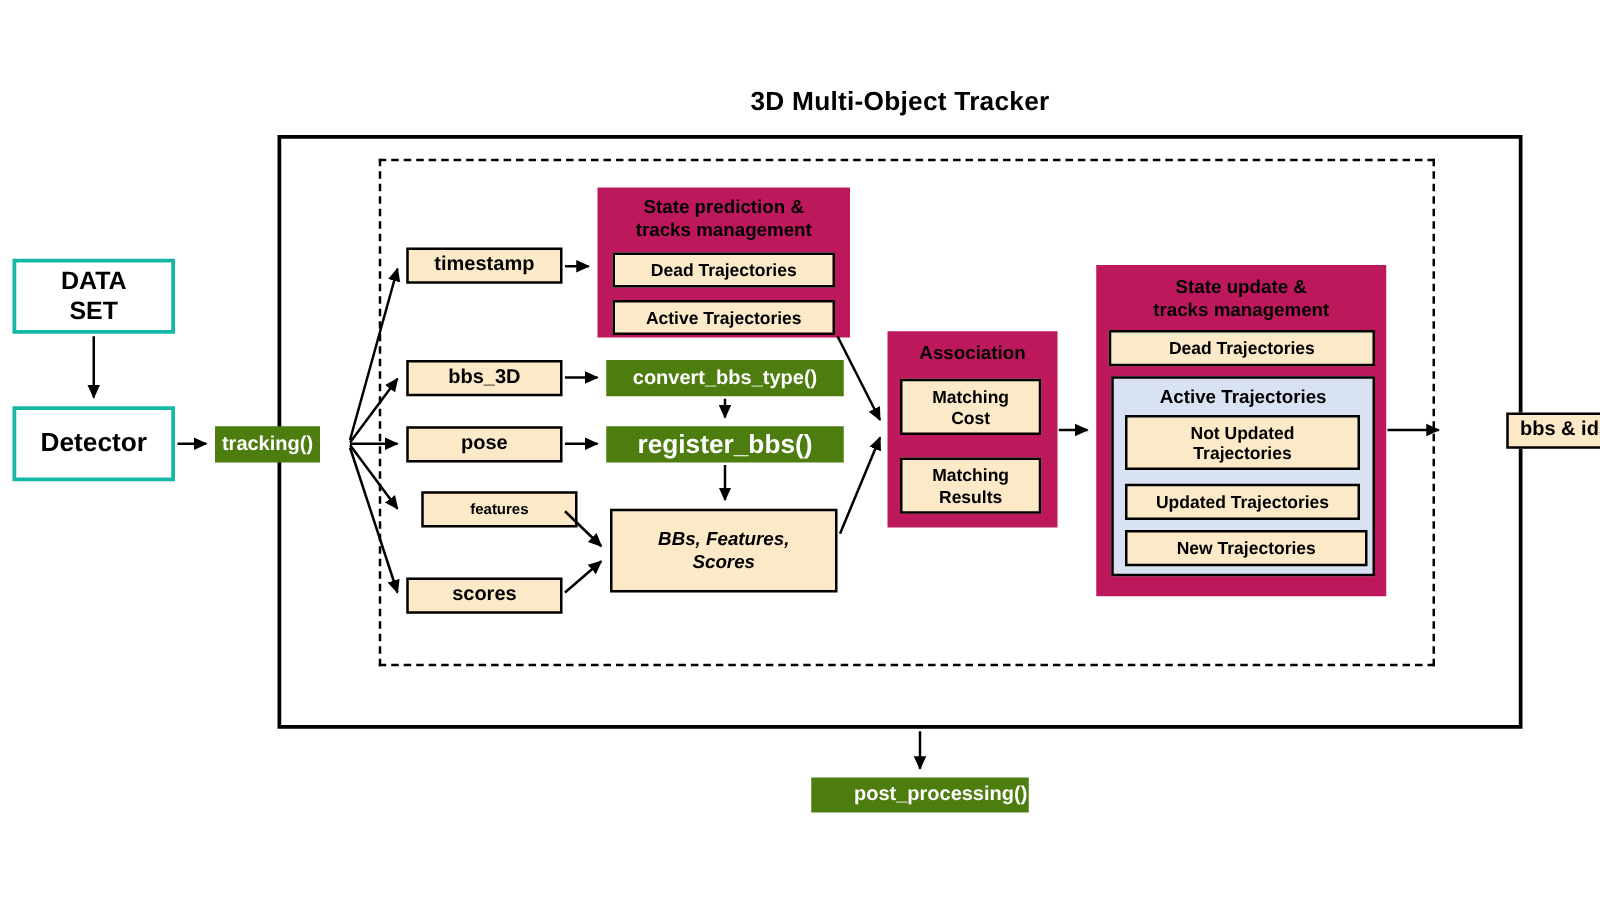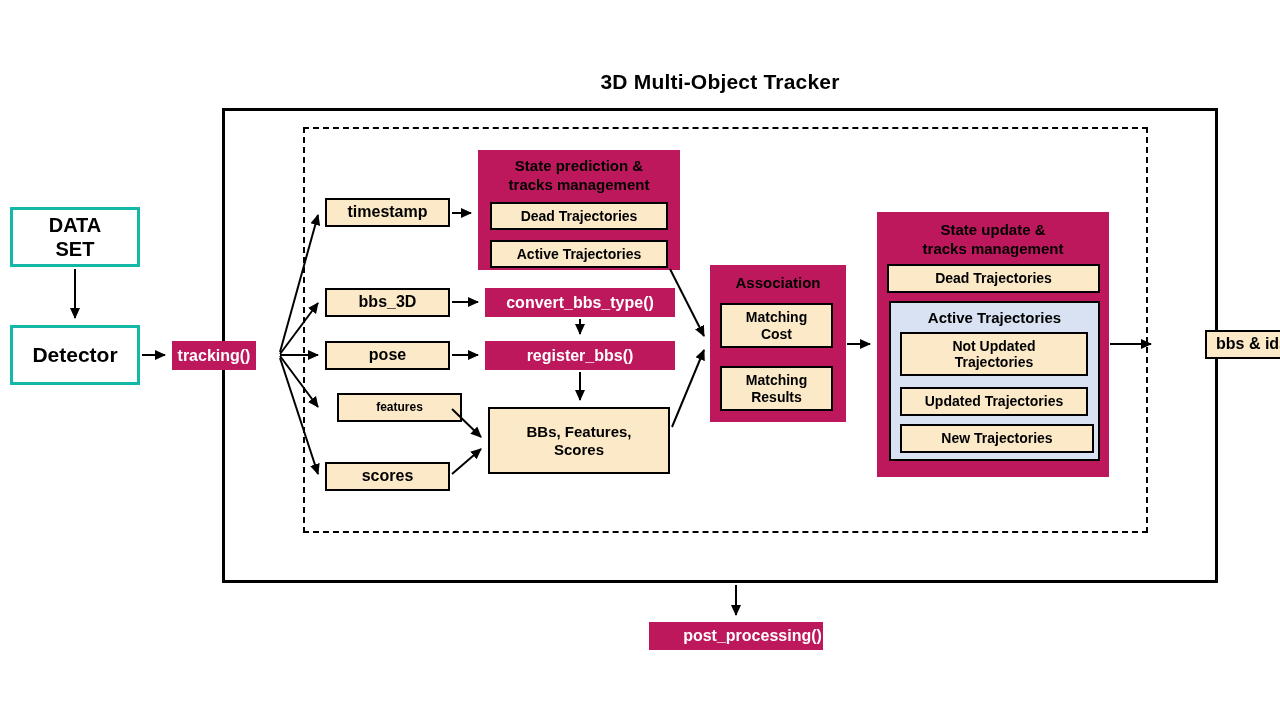--- a/index.html
+++ b/index.html
@@ -13,33 +13,33 @@
 
   #title { left:222px; top:70px; width:996px; font-size:21px; font-weight:bold; text-align:center; letter-spacing:0.2px; }
 
   .frame-outer { left:222px; top:108px; width:996px; height:475px; border:3px solid #000; z-index:1; }
   .frame-dashed { left:303px; top:127px; width:845px; height:406px; border:2px dashed #000; z-index:2; }
 
   .white-box { background:#fff; border:3px solid #14b8a6; font-weight:bold; z-index:10; }
   #dataset  { left:10px;  top:207px; width:130px; height:60px; font-size:20px; line-height:1.2; }
   #detector { left:10px;  top:325px; width:130px; height:60px; font-size:21px; }
 
-  .gray-box { background:#be185d; color:#fff; font-weight:bold; z-index:12; }
+  .gray-box { background:#4d7c0f; color:#fff; font-weight:bold; z-index:12; }
   #tracking { left:172px; top:341px; width:84px; height:29px; font-size:16px; }
   #convert  { left:485px; top:288px; width:190px; height:29px; font-size:16px; }
-  #register { left:485px; top:341px; width:190px; height:29px; font-size:16px; }
+  #register { left:485px; top:341px; width:190px; height:29px; font-size:21px; }
   #post     { left:649px; top:622px; width:174px; height:28px; font-size:16px;padding-left:33px; }
 
   .tan-box { background:#FBE9C8; border:2px solid #000; font-weight:bold; z-index:10; line-height:1.15; }
   #in-timestamp { left:325px; top:198px; width:125px; height:29px; font-size:16px; }
   #in-bbs3d     { left:325px; top:288px; width:125px; height:29px; font-size:16px; }
   #in-pose      { left:325px; top:341px; width:125px; height:29px; font-size:16px; }
   #in-features  { left:337px; top:393px; width:125px; height:29px; font-size:12px; }
   #in-scores    { left:325px; top:462px; width:125px; height:29px; font-size:16px; }
-  #bbsbox       { left:488px; top:407px; width:182px; height:67px; font-size:15px; }
+  #bbsbox       { left:488px; top:407px; width:182px; height:67px; font-size:15px;font-style:italic; }
   #bbsids       { left:1158px; top:330px; width:94px; height:29px; font-size:16px; z-index:12;margin-left:47px; }
 
   .panel { background:#be185d; z-index:5; }
   .panel-title { position:absolute; left:0; right:0; font-weight:bold; text-align:center; line-height:1.25; }
 
   #panel-pred { left:478px; top:150px; width:202px; height:120px; }
   #panel-pred .panel-title { top:7px; font-size:15px; }
   #pred-dead   { left:490px; top:202px; width:178px; height:28px; font-size:14px; }
   #pred-active { left:490px; top:240px; width:178px; height:28px; font-size:14px; }
 

